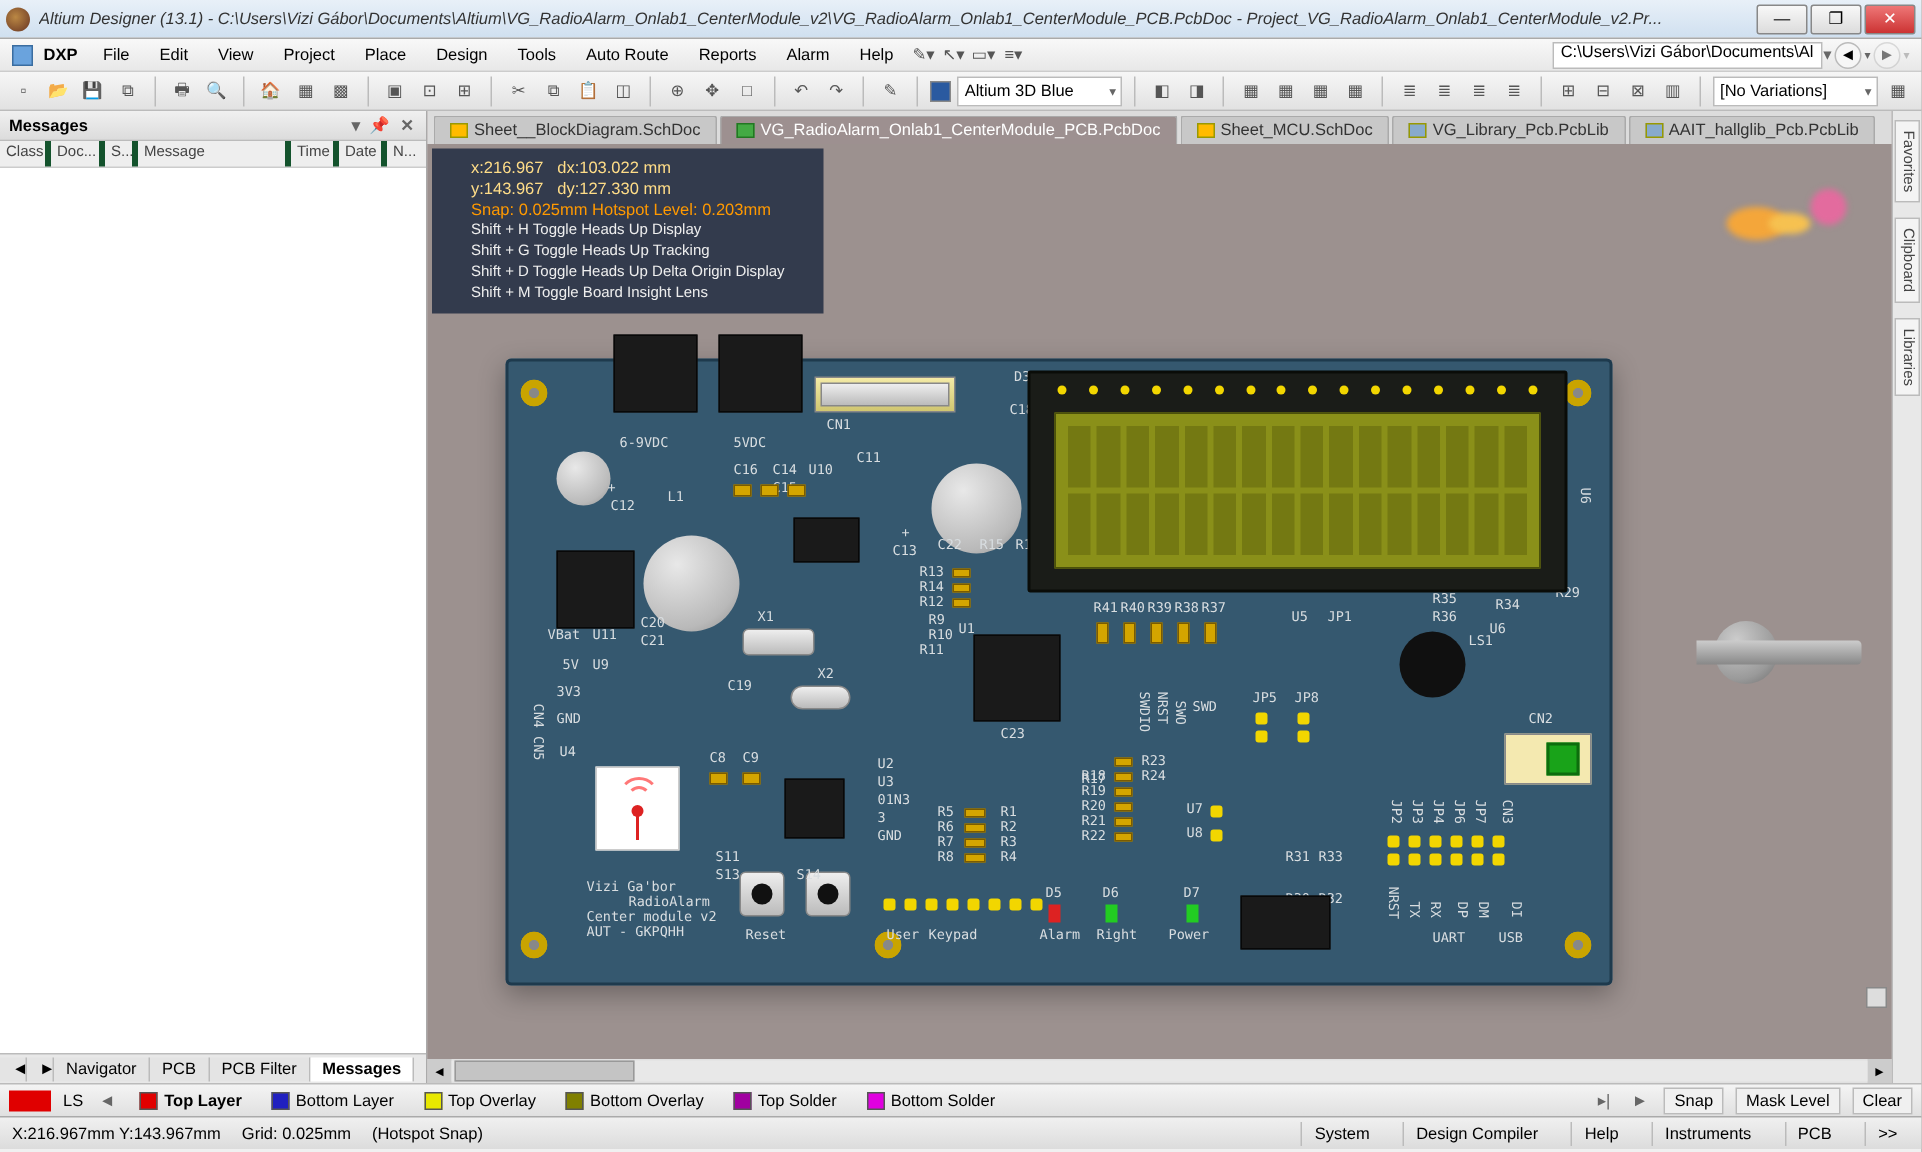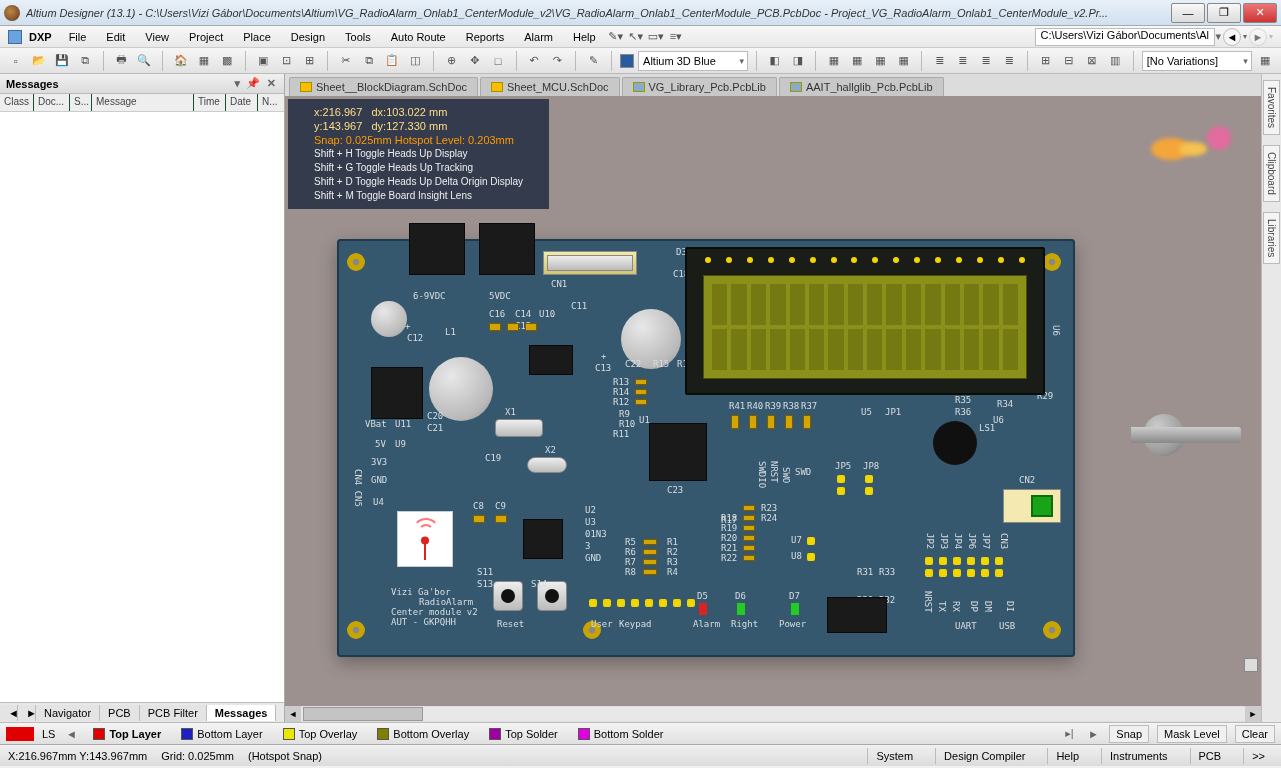--- a/index.html
+++ b/index.html
@@ -21,21 +21,21 @@
   .vdiv{ width:1px; height:20px; background:#bbb; margin:0 4px;}
   .color-sel{ display:flex; align-items:center; gap:4px; height:20px;}
   .swatch{ width:14px; height:14px; border:1px solid #888;}
   .combo{ height:20px; border:1px solid #bbb; background:#fff; padding:0 16px 0 4px; display:flex; align-items:center; position:relative; min-width:110px;}
   .combo::after{content:"▾"; position:absolute; right:3px; font-size:9px; color:#666;}
   .main { display:flex; height: 648px;}
   .left-panel { width:285px; background:#f4f4f4; border-right:1px solid #aaa; display:flex; flex-direction:column;}
   .panel-head{ height:20px; background:linear-gradient(#f0f0f0,#dcdcdc); border-bottom:1px solid #bbb; display:flex; align-items:center; padding:0 6px; font-weight:bold;}
   .panel-head .ctl{ margin-left:auto; font-size:9px; color:#666; letter-spacing:2px;}
   .msg-head{ height:18px; background:#eee; display:flex; border-bottom:1px solid #ccc;}
-  .msg-head div{ padding:2px 4px; border-right:1px solid #14532d; font-size:10px; color:#444; overflow:hidden;}
+  .msg-head div{ padding:2px 4px; border-right:4px solid #14532d; font-size:10px; color:#444; overflow:hidden;}
   .msg-body{ flex:1; background:#fff;}
   .left-bottom-tabs{ height:20px; background:#e8e8e8; border-top:1px solid #bbb; display:flex; align-items:center; gap:0; font-size:10px;}
   .lbt{ padding:2px 8px; border-right:1px solid #bbb; background:#e4e4e4;}
   .lbt.active{ background:#fff; font-weight:600;}
   .lbt.scroll{ width:18px; text-align:center;}
   .canvas-area{ flex:1; display:flex; flex-direction:column; position:relative; background:#9d9090;}
   .doc-tabs{ height:22px; background:#dcdcdc; display:flex; align-items:flex-end; padding:0 4px; gap:2px;}
   .doc-tab{ padding:3px 10px; background:#c8c8c8; border:1px solid #aaa; border-bottom:none; display:flex; align-items:center; gap:4px; font-size:10px; color:#333; border-radius:2px 2px 0 0;}
   .doc-tab.active{ background:#9d9090; color:#fff;}
   .doc-tab .ticon{ width:12px; height:10px; background:#fb0; border:1px solid #990;}
@@ -215,20 +215,24 @@
       <div class="lbt active">Messages</div>
     </div>
   </div>
 
   <div class="canvas-area">
     <div class="doc-tabs">
       <div class="doc-tab">
           <span class="ticon"></span>
           <span>Sheet__BlockDiagram.SchDoc</span>
         </div>
+      <div class="doc-tab active">
+          <span class="ticon"></span>
+          <span>VG_RadioAlarm_Onlab1_CenterModule_PCB.PcbDoc</span>
+        </div>
       <div class="doc-tab">
           <span class="ticon"></span>
           <span>Sheet_MCU.SchDoc</span>
         </div>
       <div class="doc-tab">
           <span class="ticon" style="background:#8ac"></span>
           <span>VG_Library_Pcb.PcbLib</span>
         </div>
       <div class="doc-tab">
           <span class="ticon" style="background:#8ac"></span>

